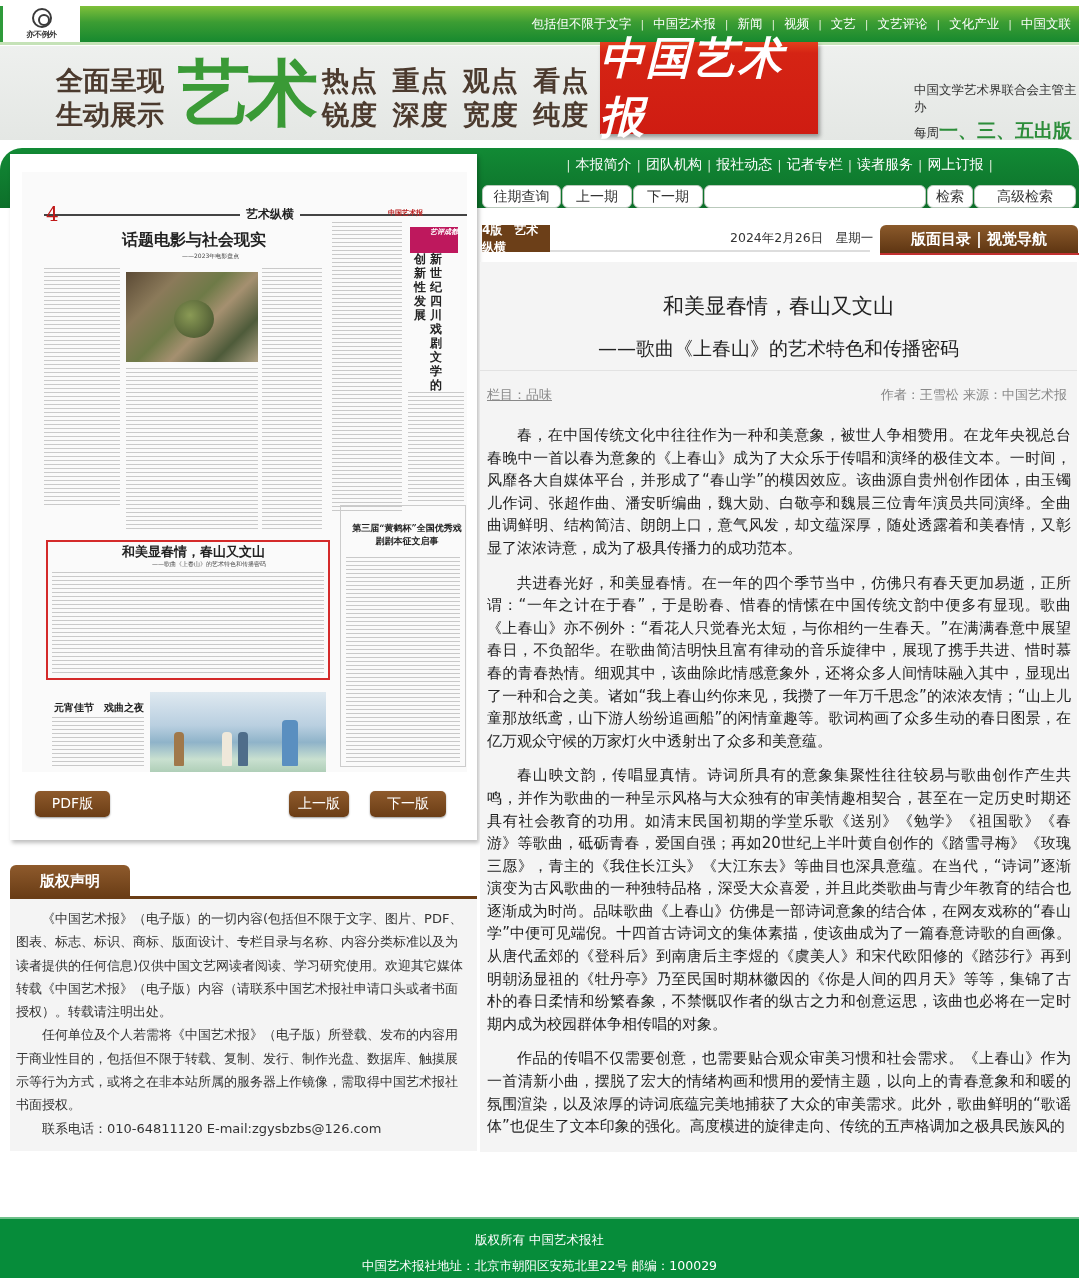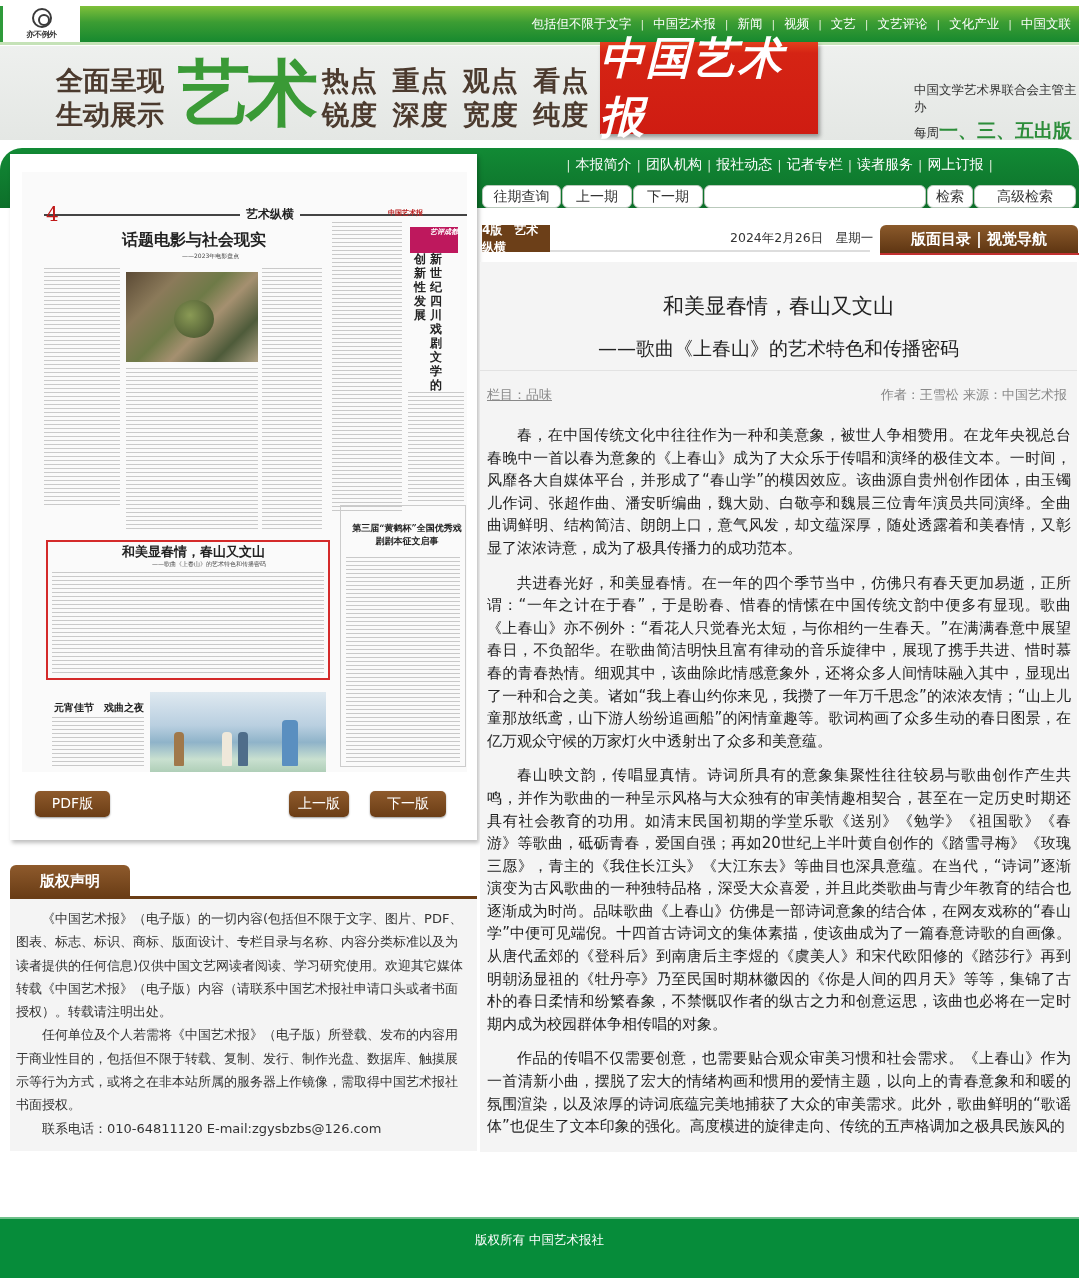--- a/index.html
+++ b/index.html
@@ -233,13 +233,14 @@
     <p>春，在中国传统文化中往往作为一种和美意象，被世人争相赞用。在龙年央视总台春晚中一首以春为意象的《上春山》成为了大众乐于传唱和演绎的极佳文本。一时间，风靡各大自媒体平台，并形成了“春山学”的模因效应。该曲源自贵州创作团体，由玉镯儿作词、张超作曲、潘安昕编曲，魏大勋、白敬亭和魏晨三位青年演员共同演绎。全曲曲调鲜明、结构简洁、朗朗上口，意气风发，却文蕴深厚，随处透露着和美春情，又彰显了浓浓诗意，成为了极具传播力的成功范本。</p>
     <p>共进春光好，和美显春情。在一年的四个季节当中，仿佛只有春天更加易逝，正所谓：“一年之计在于春”，于是盼春、惜春的情愫在中国传统文韵中便多有显现。歌曲《上春山》亦不例外：“看花人只觉春光太短，与你相约一生春天。”在满满春意中展望春日，不负韶华。在歌曲简洁明快且富有律动的音乐旋律中，展现了携手共进、惜时慕春的青春热情。细观其中，该曲除此情感意象外，还将众多人间情味融入其中，显现出了一种和合之美。诸如“我上春山约你来见，我攒了一年万千思念”的浓浓友情；“山上儿童那放纸鸢，山下游人纷纷追画船”的闲情童趣等。歌词构画了众多生动的春日图景，在亿万观众守候的万家灯火中透射出了众多和美意蕴。</p>
     <p>春山映文韵，传唱显真情。诗词所具有的意象集聚性往往较易与歌曲创作产生共鸣，并作为歌曲的一种呈示风格与大众独有的审美情趣相契合，甚至在一定历史时期还具有社会教育的功用。如清末民国初期的学堂乐歌《送别》《勉学》《祖国歌》《春游》等歌曲，砥砺青春，爱国自强；再如20世纪上半叶黄自创作的《踏雪寻梅》《玫瑰三愿》，青主的《我住长江头》《大江东去》等曲目也深具意蕴。在当代，“诗词”逐渐演变为古风歌曲的一种独特品格，深受大众喜爱，并且此类歌曲与青少年教育的结合也逐渐成为时尚。品味歌曲《上春山》仿佛是一部诗词意象的结合体，在网友戏称的“春山学”中便可见端倪。十四首古诗词文的集体素描，使该曲成为了一篇春意诗歌的自画像。从唐代孟郊的《登科后》到南唐后主李煜的《虞美人》和宋代欧阳修的《踏莎行》再到明朝汤显祖的《牡丹亭》乃至民国时期林徽因的《你是人间的四月天》等等，集锦了古朴的春日柔情和纷繁春象，不禁慨叹作者的纵古之力和创意运思，该曲也必将在一定时期内成为校园群体争相传唱的对象。</p>
     <p>作品的传唱不仅需要创意，也需要贴合观众审美习惯和社会需求。《上春山》作为一首清新小曲，摆脱了宏大的情绪构画和惯用的爱情主题，以向上的青春意象和和暖的氛围渲染，以及浓厚的诗词底蕴完美地捕获了大众的审美需求。此外，歌曲鲜明的“歌谣体”也促生了文本印象的强化。高度模进的旋律走向、传统的五声格调加之极具民族风的</p>
   </div>
 </div>
 
 <div class="footer-top"></div>
 <div class="footer">
   <div class="f1">版权所有 中国艺术报社</div>
+  <div class="f2">中国艺术报社地址：北京市朝阳区安苑北里22号 邮编：100029</div>
 </div>
 
 </body></html>

